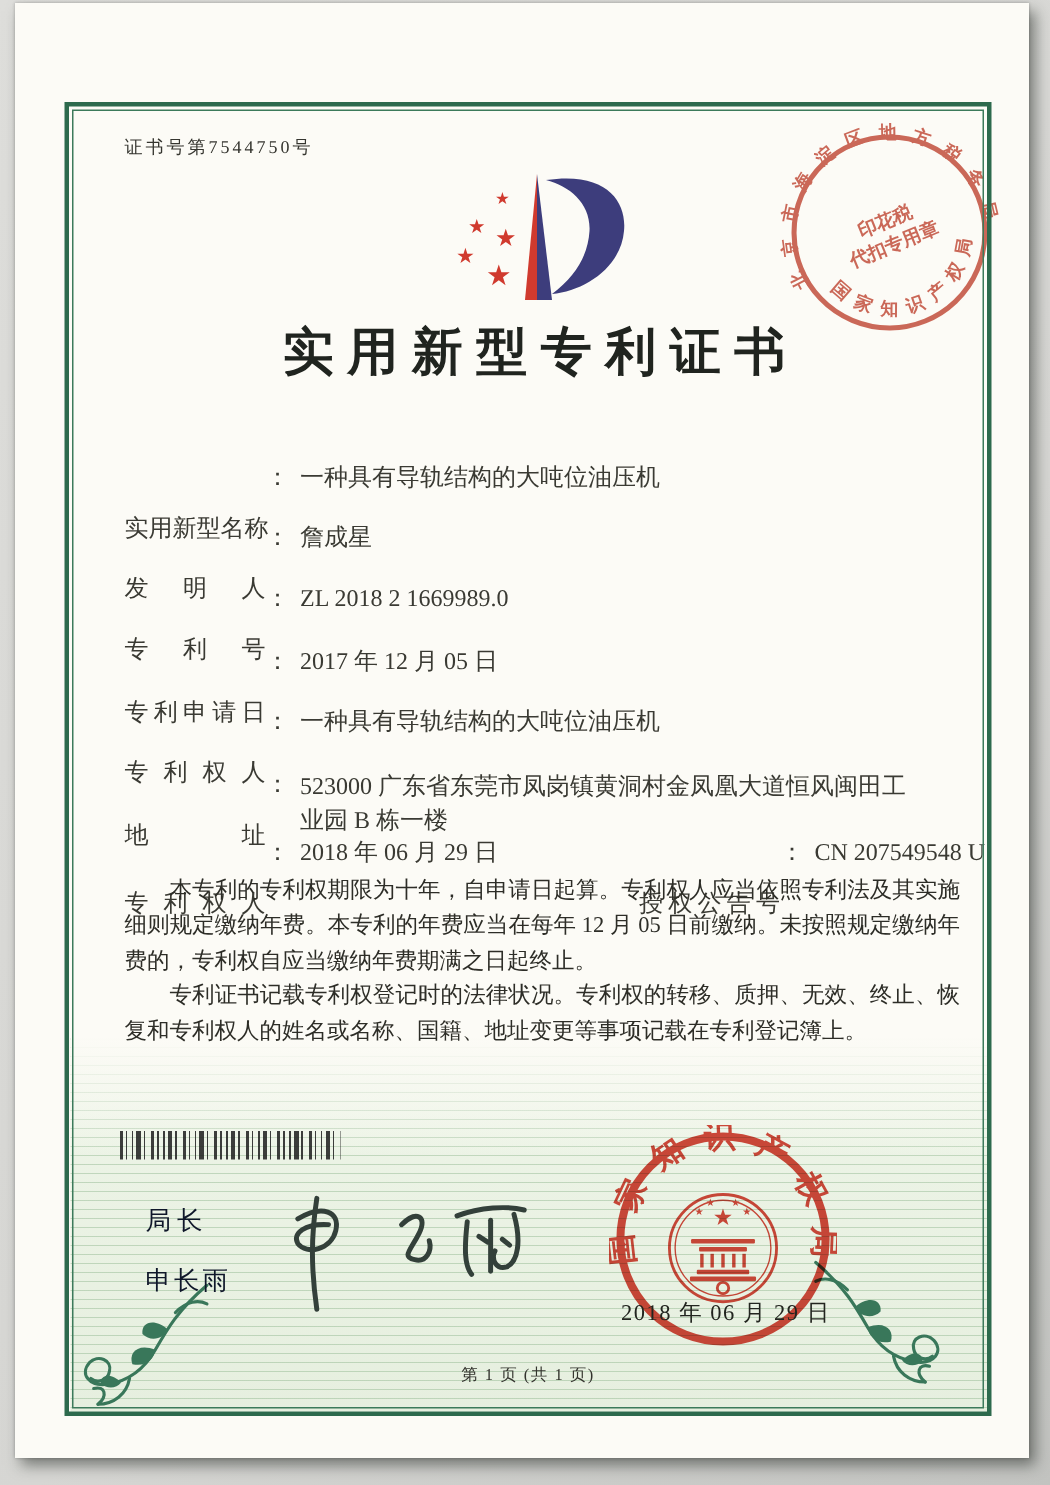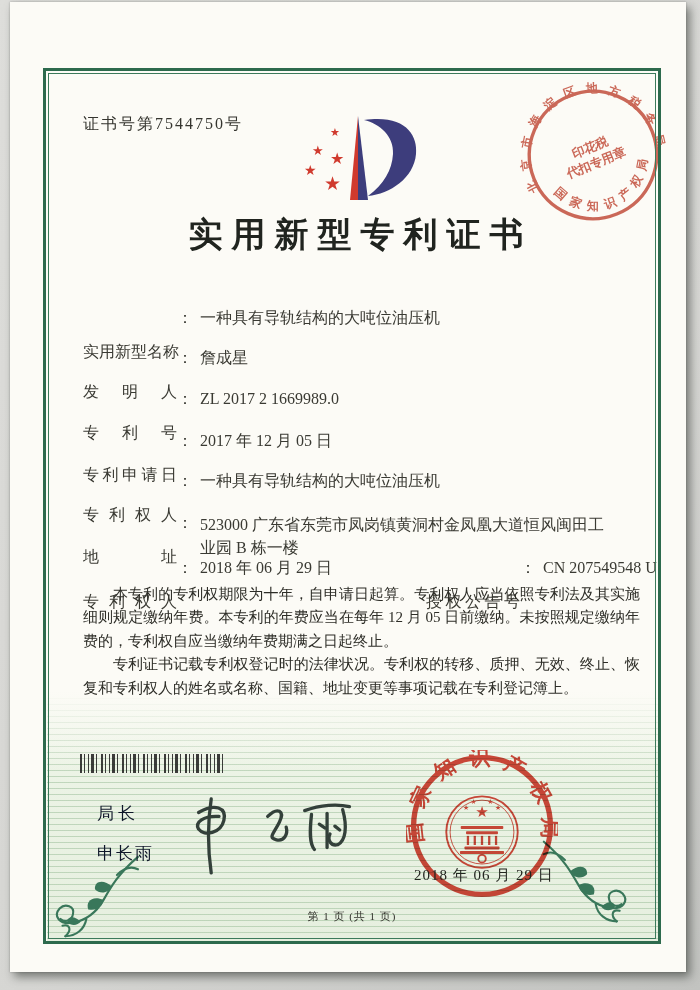--- a/index.html
+++ b/index.html
@@ -25,21 +25,21 @@
   
   .frame {
     position:absolute; left:33px; top:66px; width:618px; height:876px;
     border:3px solid #2d6a4d; z-index:6; pointer-events:none;
   }
   .frame-inner {
     position:absolute; left:2px; top:2px; right:2px; bottom:2px;
     border:1px solid #3c7a5b;
   }
   .cert-no {
-    position:absolute; left:73px; top:112px; font-size:16px; letter-spacing:2px;
+    position:absolute; left:73px; top:88px; font-size:12px; letter-spacing:2px;
     color:#35352f; z-index:3;
   }
   .logo { position:absolute; left:262px; top:110px; width:150px; height:92px; z-index:3; }
   .title {
     position:absolute; left:33px; top:210px; width:618px; text-align:center;
     font-size:34px; font-weight:bold; color:#20241f; letter-spacing:9px; z-index:3;padding-left:17px;
   }
   .field-row { position:absolute; left:73px; font-size:16px; color:#3a3a33; z-index:3; white-space:nowrap; }
   .flabel { display:inline-block; width:94px; text-align:justify; text-align-last:justify; vertical-align:top;margin-top:34px; }
   .fvalue { margin-left:7px; }
@@ -145,21 +145,21 @@
     </g>
   </svg>
 
   <div class="field-row" style="top:306px">
     <span class="flabel">实用新型名称</span><span>：</span><span class="fvalue">一种具有导轨结构的大吨位油压机</span>
   </div>
   <div class="field-row" style="top:346px">
     <span class="flabel">发明人</span><span>：</span><span class="fvalue">詹成星</span>
   </div>
   <div class="field-row" style="top:387px">
-    <span class="flabel">专利号</span><span>：</span><span class="fvalue">ZL 2017 2 1669989.0</span>
+    <span class="flabel">专利号</span><span>：</span><span class="fvalue">ZL 2018 2 1669989.0</span>
   </div>
   <div class="field-row" style="top:429px">
     <span class="flabel">专利申请日</span><span>：</span><span class="fvalue">2017 年 12 月 05 日</span>
   </div>
   <div class="field-row" style="top:469px">
     <span class="flabel">专利权人</span><span>：</span><span class="fvalue">一种具有导轨结构的大吨位油压机</span>
   </div>
   <div class="field-row" style="top:511px">
     <span class="flabel">地址</span><span>：</span><span class="fvalue addr-value">523000 广东省东莞市凤岗镇黄洞村金凤凰大道恒风闽田工业园 B 栋一楼</span>
   </div>

